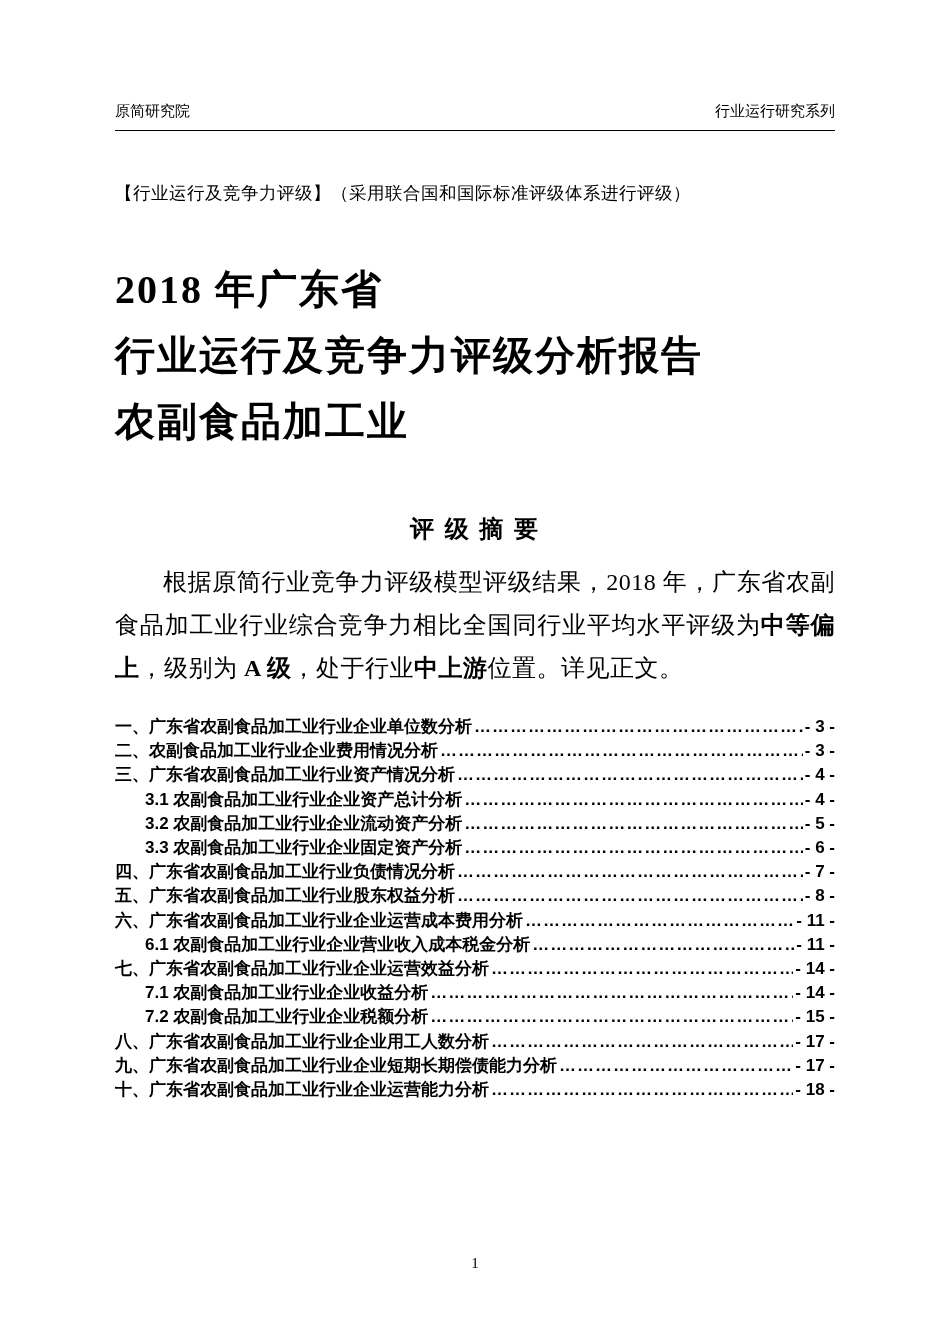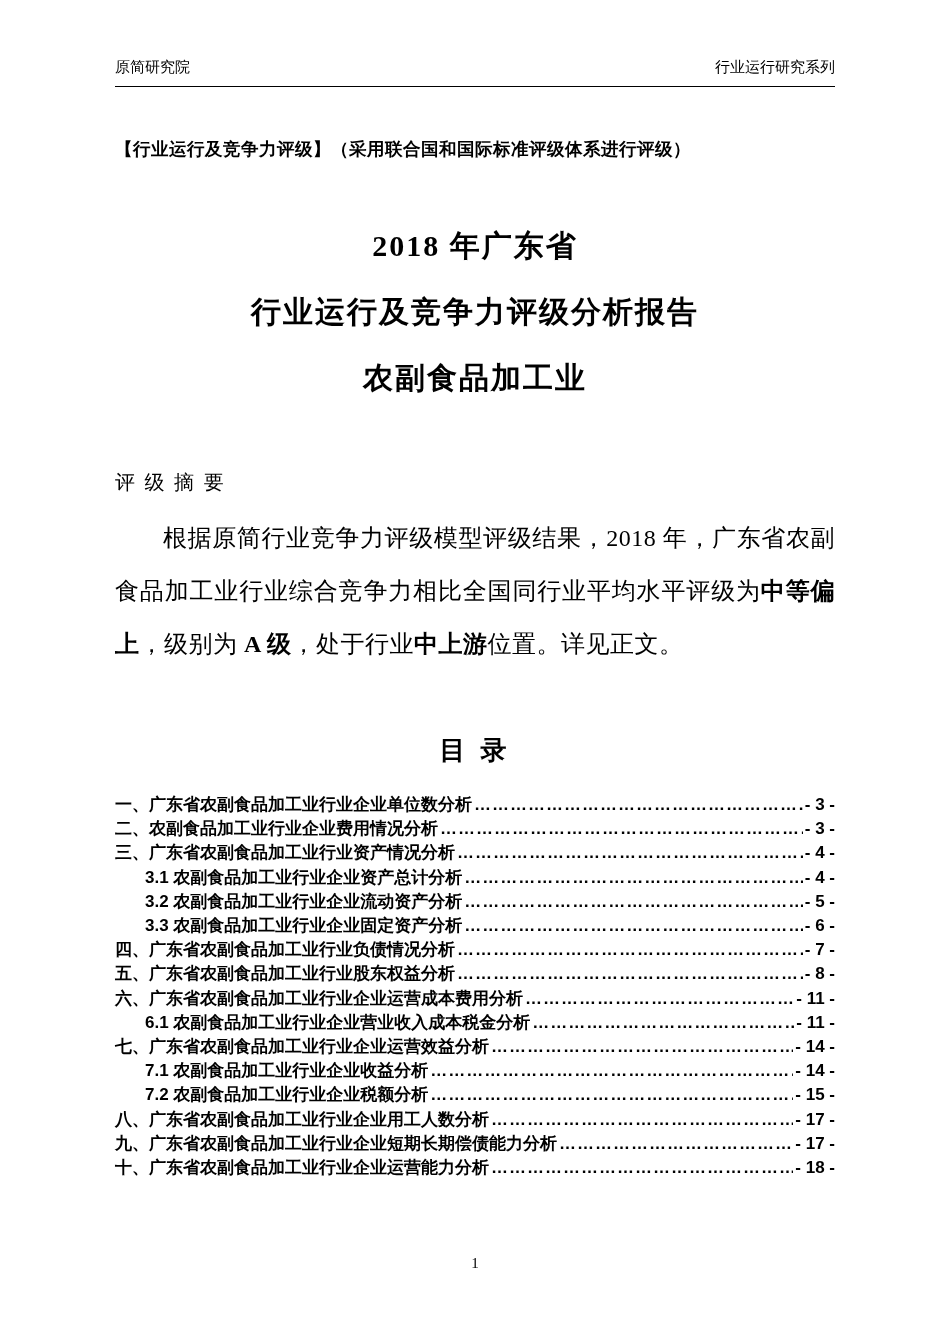--- a/index.html
+++ b/index.html
@@ -19,51 +19,52 @@
     box-sizing: border-box;
   }
   
   .header {
     display: flex;
     justify-content: space-between;
     align-items: baseline;
     font-size: 15px;
     padding-bottom: 9px;
     border-bottom: 1.5px solid #000;
+    margin-top: 44px;
   }
   
   .note {
     margin-top: 50px;
     font-family: "Liberation Sans", sans-serif;
-    font-weight: bold;
+    font-weight: normal;
     font-size: 17.5px;
     letter-spacing: 0.5px;
   }
   
   .title {
     margin-top: 52px;
-    text-align: center;
-    font-weight: bold;
-    font-size: 30px;
+    font-weight: bold;
+    font-size: 40px;
     line-height: 66px;
     letter-spacing: 2px;
   }
   
   .summary-heading {
     margin-top: 58px;
-    font-family: "Liberation Sans", sans-serif;
-    font-weight: normal;
-    font-size: 20px;
+    text-align: center;
+    font-family: "Liberation Sans", sans-serif;
+    font-weight: bold;
+    font-size: 24px;
     letter-spacing: 2px;
   }
   
   .summary-paragraph {
     margin-top: 16px;
     font-size: 24px;
-    line-height: 53px;
+    line-height: 43px;
     text-align: justify;
     text-indent: 2em;
     letter-spacing: 0.5px;
   }
   .summary-paragraph .bold { font-weight: bold; }
   
   .toc-heading {
     margin-top: 62px;
     text-align: center;
     font-family: "Liberation Sans", sans-serif;
@@ -121,21 +122,20 @@
   <div class="title">
     <div>2018 年广东省</div>
     <div>行业运行及竞争力评级分析报告</div>
     <div>农副食品加工业</div>
   </div>
 
   <div class="summary-heading">评 级 摘 要</div>
 
   <div class="summary-paragraph"><span>根据原简行业竞争力评级模型评级结果，2018 年，广东省农副食品加工业行业综合竞争力相比全国同行业平均水平评级为</span><span class="bold">中等偏上</span><span>，级别为 </span><span class="bold">A 级</span><span>，处于行业</span><span class="bold">中上游</span><span>位置。详见正文。</span></div>
 
-  <div class="toc-heading">目 录</div>
 
   <div class="toc-list">
   <div class="toc-row">
     <span class="toc-label">一、广东省农副食品加工业行业企业单位数分析</span>
     <span class="toc-dots"></span>
     <span class="toc-page">- 3 -</span>
   </div>
 
   <div class="toc-row">
     <span class="toc-label">二、农副食品加工业行业企业费用情况分析</span>

